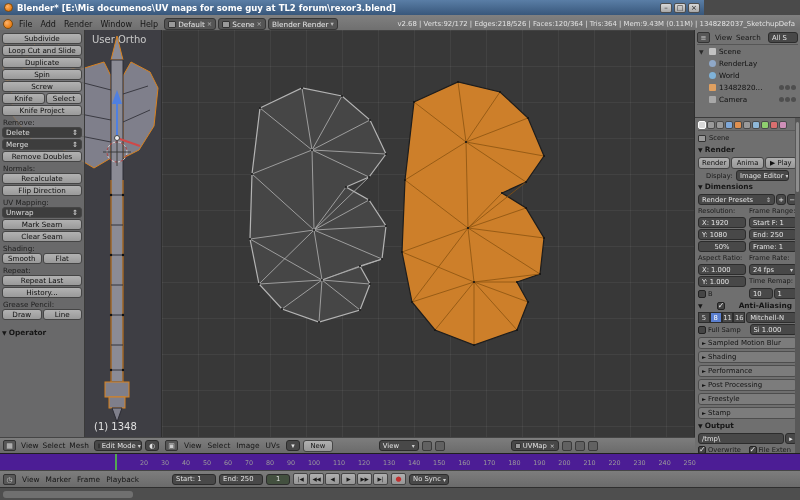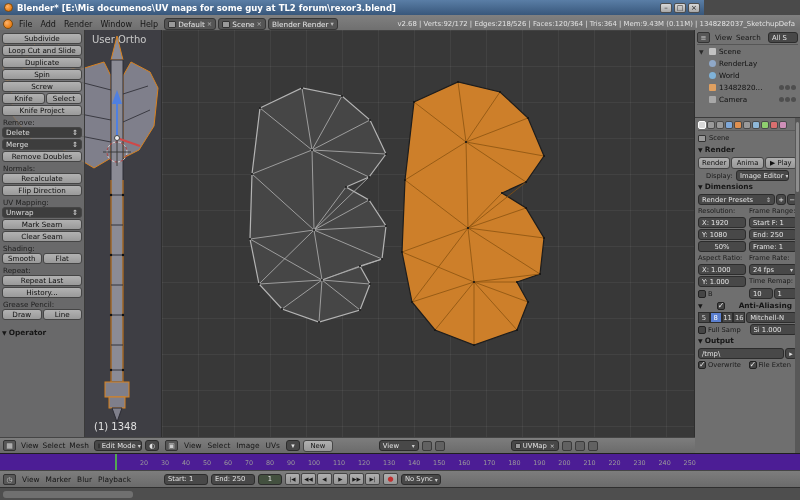--- a/index.html
+++ b/index.html
@@ -355,20 +355,29 @@
         <span class="fld" style="flex:1">
             <span>Mitchell-N</span>
           </span>
       </div>
       <div class="row" style="gap:2px;margin:1px 0">
         <span class="chk"></span>
         <span class="plbl" style="flex:1">Full Samp</span>
         <span class="fld" style="flex:1">Si 1.000</span>
       </div>
 
+      <div>
+
+      <div class="pcol">Sampled Motion Blur</div>
+          <div class="pcol">Shading</div>
+          <div class="pcol">Performance</div>
+          <div class="pcol">Post Processing</div>
+          <div class="pcol">Freestyle</div>
+          <div class="pcol">Stamp</div>
+        </div>
 
       <div class="phead">Output</div>
       <div class="row" style="gap:1px;margin:1px 0">
         <span class="fld" style="flex:1">/tmp\</span>
         <span class="fld" style="width:12px;justify-content:center">▸</span>
       </div>
       <div class="row" style="gap:2px;margin:1px 0">
         <span class="chk on"></span>
         <span class="plbl" style="flex:1">Overwrite</span>
         <span class="chk on"></span>
@@ -456,21 +465,21 @@
       </div>
     <div id="cframe"></div>
   </div>
 
   <div id="tlhdr">
     <span class="eicon">◷</span>
     <span style="display:flex">
 
     <span class="menu" style="padding:0 3px;font-size:7.4px">View</span>
         <span class="menu" style="padding:0 3px;font-size:7.4px">Marker</span>
-        <span class="menu" style="padding:0 3px;font-size:7.4px">Blur</span>
+        <span class="menu" style="padding:0 3px;font-size:7.4px">Frame</span>
         <span class="menu" style="padding:0 3px;font-size:7.4px">Playback</span>
       </span>
     <span style="width:24px"></span>
     <span class="fld" style="width:44px">Start: 1</span>
     <span class="fld" style="width:44px">End: 250</span>
     <span class="fld" style="width:24px;justify-content:center;background:#43503f">1</span>
     <span style="display:flex;gap:1px">
 
     <span class="tbtn">|◀</span>
         <span class="tbtn">◀◀</span>

